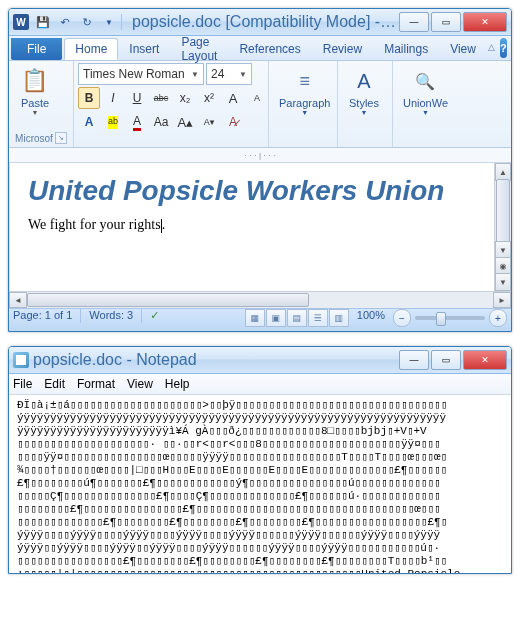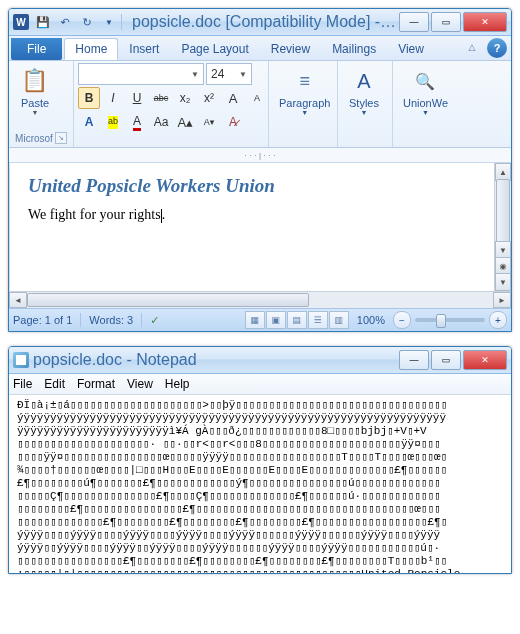--- a/index.html
+++ b/index.html
@@ -25,30 +25,30 @@
 .group-label{text-align:center;color:#5a7ca8;font-size:10px;padding:1px 0;display:flex;justify-content:center;align-items:center;gap:2px}
 .dlaunch{width:10px;height:10px;border:1px solid #a8bfda;display:inline-flex;align-items:center;justify-content:center;font-size:7px;color:#5a7ca8;background:#f0f5fb}
 .bigbtn{display:flex;flex-direction:column;align-items:center;padding:2px 6px;color:#2b5797;font-size:11px}
 .bigbtn-icon{width:32px;height:32px;display:flex;align-items:center;justify-content:center;font-size:22px}
 .fontgroup{flex-direction:column;gap:2px}
 .fontrow{display:flex;gap:2px;align-items:center}
 .combo{border:1px solid #a8bfda;background:#fff;height:20px;display:flex;align-items:center;padding:0 4px;font-size:12px;color:#333}
 .combo-arrow{margin-left:auto;padding-left:6px;color:#555;font-size:8px}
 .smbtn{width:20px;height:20px;border:1px solid transparent;display:flex;align-items:center;justify-content:center;font-size:12px;color:#333;border-radius:2px}
 .docarea{background:#fff;padding:12px 18px;height:104px;position:relative;border-left:1px solid #ddd;border-right:1px solid #ddd}
-.doc-heading{font-family:Liberation Serif, serif;font-size:19px;font-weight:bold;font-style:italic;color:#3a6ea5;margin:0 0 10px 0}
+.doc-heading{font-family:Liberation Sans, sans-serif;font-size:28px;font-weight:bold;font-style:italic;color:#3a6ea5;margin:0 0 10px 0}
 .doc-body{font-family:Liberation Serif, serif;font-size:14px;color:#000}
 .cursor{display:inline-block;width:1px;height:14px;background:#000;vertical-align:middle}
 .hscroll{background:#e8edf3;height:16px;display:flex;align-items:center;border-top:1px solid #c8d0da}
 .hscroll-btn{width:16px;height:14px;background:linear-gradient(to bottom,#f5f7fa,#dde4ec);border:1px solid #b0bac8;display:flex;align-items:center;justify-content:center;font-size:8px;color:#555}
 .hscroll-track{flex:1;background:#e8edf3;height:14px;position:relative}
 .hscroll-thumb{position:absolute;left:0;width:60%;height:12px;background:linear-gradient(to bottom,#f0f3f8,#d5dde8);border:1px solid #a8b4c4;border-radius:2px}
 .vscroll{position:absolute;right:0;top:0;bottom:0;width:16px;background:#e8edf3;border-left:1px solid #c8d0da}
 .vscroll-btn{width:14px;height:16px;background:linear-gradient(to bottom,#f5f7fa,#dde4ec);border:1px solid #b0bac8;display:flex;align-items:center;justify-content:center;font-size:8px;color:#555;margin:0 auto}
-.statusbar{background:linear-gradient(to bottom,#d4e6fb,#bdd8f5);height:22px;display:flex;align-items:center;padding:0 4px;gap:8px;color:#2b5797;font-size:11px;border-top:1px solid #a6c5e8}
+.statusbar{background:linear-gradient(to bottom,#d4e6fb,#bdd8f5);height:22px;display:flex;align-items:flex-start;padding:0 4px;gap:8px;color:#2b5797;font-size:11px;border-top:1px solid #a6c5e8}
 .statusbar .sep{width:1px;height:14px;background:#a6c5e8}
 .viewbtns{display:flex;gap:1px;margin-left:auto}
 .viewbtn{width:18px;height:16px;border:1px solid #a8bfda;background:linear-gradient(to bottom,#f5f9fd,#dce9fa);display:flex;align-items:center;justify-content:center;font-size:9px;color:#5a7ca8}
 .zoom{display:flex;align-items:center;gap:4px}
 .zoombtn{width:16px;height:16px;border:1px solid #a8bfda;border-radius:8px;background:linear-gradient(to bottom,#f5f9fd,#dce9fa);display:flex;align-items:center;justify-content:center;font-size:10px}
 .slider{width:70px;height:4px;background:#a8bfda;position:relative;border-radius:2px}
 .slider-thumb{position:absolute;left:30%;top:-4px;width:8px;height:12px;background:linear-gradient(to bottom,#f5f9fd,#c8d8eb);border:1px solid #8aa8c8;border-radius:2px}
 .spacer{height:14px}
 .notepad-menu{background:linear-gradient(to bottom,#fafcfe,#eef4fc);height:20px;display:flex;align-items:center;padding:0 4px;gap:12px;color:#000;font-size:12px;border-bottom:1px solid #d0d8e0}
 .notepad-body{background:#fff;padding:4px 8px;font-family:Consolas,"Courier New",monospace;font-size:11px;line-height:13px;color:#000;white-space:pre;overflow:hidden;height:170px;position:relative}
@@ -74,20 +74,21 @@
       <div class="winbtn">—</div>
       <div class="winbtn">▭</div>
       <div class="winbtn close">✕</div>
     </div>
   </div>
   <div class="menubar">
     <div class="filetab">File</div>
     <div class="tab active">Home</div>
     <div class="tab">Insert</div>
     <div class="tab">Page Layout</div>
+    <div class="tab">References</div>
     <div class="tab">Review</div>
     <div class="tab">Mailings</div>
     <div class="tab">View</div>
     <div class="tabspacer"></div>
     <div class="smbtn" style="color:#5a7ca8;font-size:9px">△</div>
     <div class="helpbtn">?</div>
   </div>
   <div class="ribbon">
     <div class="group" style="width:56px">
       <div class="group-body">
@@ -99,20 +100,21 @@
       </div>
       <div class="group-label">
           <span>Microsof</span>
           <span class="dlaunch">↘</span>
         </div>
     </div>
     <div class="group" style="width:186px">
       <div class="group-body fontgroup" style="flex-direction:column">
         <div class="fontrow">
           <div class="combo" style="width:116px">
+              <span>Times New Roman</span>
               <span class="combo-arrow">▼</span>
             </div>
           <div class="combo" style="width:36px">
               <span>24</span>
               <span class="combo-arrow">▼</span>
             </div>
         </div>
         <div class="fontrow">
           <div class="smbtn" style="font-weight:bold;border:1px solid #cda858;background:#ffefc0">B</div>
           <div class="smbtn" style="font-style:italic">I</div>

